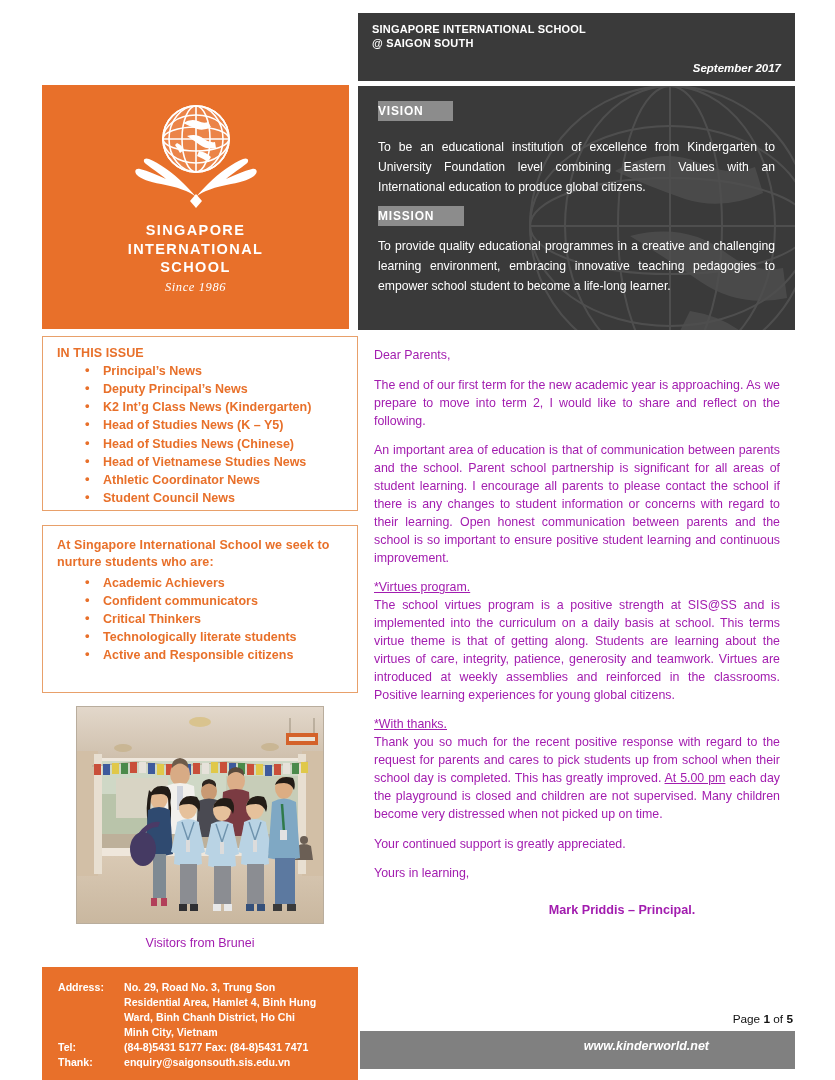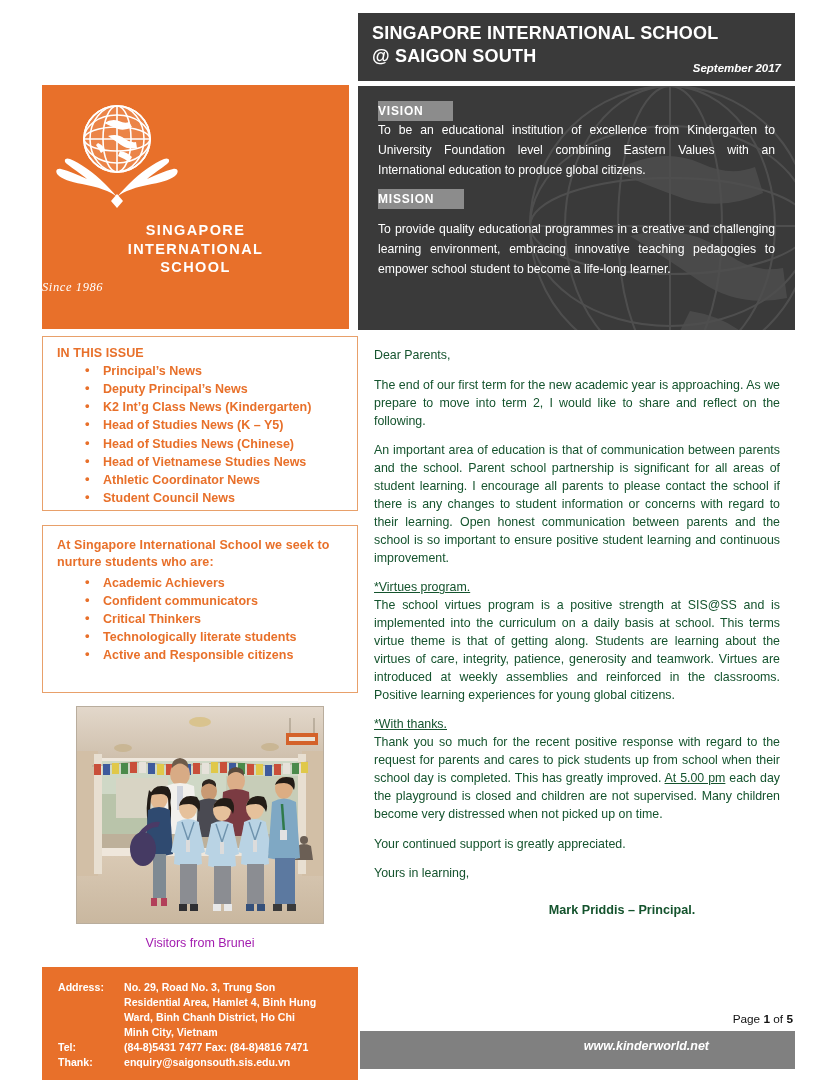--- a/index.html
+++ b/index.html
@@ -11,21 +11,21 @@
   }
   .page { position: relative; width: 835px; height: 1080px; background:#fff; }
 
   
   .logo-block {
     position: absolute; left: 42px; top: 85px; width: 307px; height: 244px;
     background: #E8702A;
   }
   .logo-inner {
     position:absolute; left:0; right:0; top:14px;
-    display:flex; flex-direction:column; 
+    display:flex; flex-direction:column; align-items:center;
   }
   .logo-mark { width: 150px; height: 118px; display:block; }
   .logo-name {
     color:#fff; font-weight:bold; font-size:14.5px; letter-spacing:1.4px;
     text-align:center; line-height:1.28; margin-top:4px;
   }
   .logo-since {
     color:#fff; font-family:"Liberation Serif", serif; font-style:italic;
     font-size:12.5px; letter-spacing:.6px; margin-top:3px;
   }
@@ -65,49 +65,49 @@
   }
   .addr-row { display:flex; }
   .addr-label { width:66px; flex:0 0 66px; }
   .addr-val { flex:1; }
 
   
   .hdr {
     position:absolute; left:358px; top:13px; width:437px; height:68px;
     background:#3A3A3A; color:#fff; padding:9px 14px 0 14px;
   }
-  .hdr-title { font-size:18px; font-weight:bold; line-height:1.28; letter-spacing:.2px; }
+  .hdr-title { font-size:11px; font-weight:bold; line-height:1.28; letter-spacing:.2px; }
   .hdr-date {
     position:absolute; right:14px; bottom:7px;
     font-size:11.5px; font-weight:bold; font-style:italic;
   }
 
   .vm {
     position:absolute; left:358px; top:86px; width:437px; height:244px;
     background:#3A3A3A; color:#fff; overflow:hidden;
   }
   .vm-globe {
     position:absolute; right:-40px; top:-10px; width:330px; height:300px;
     opacity:.10;
   }
   .vm-inner { position:relative; padding:15px 20px 0 20px; }
   .vm-badge {
     display:inline-block; background:#8C8C8C; color:#fff; font-weight:bold;
     font-size:12px; letter-spacing:.8px; padding:3px 30px 3px 0;
   }
   .vm-text {
     font-size:12.2px; line-height:1.62; text-align:justify;
-    margin-top:0; margin-bottom:9px;
+    margin-top:17px; margin-bottom:9px;
   }
   .vm-text.mission { margin-top:11px; }
 
   
   .letter {
     position:absolute; left:374px; top:347px; width:406px;
-    font-size:12.4px; color:#14532d; line-height:1.44;
+    font-size:12.4px; color:#a21caf; line-height:1.44;
   }
   .letter p { margin-bottom:12px; text-align:justify; }
   .letter p.tight { margin-bottom:0; }
   .letter .sec-head { text-decoration:underline; text-align:left; margin-bottom:0; }
   .letter u { text-decoration:underline; }
   .sign {
     text-align:center; font-weight:bold; font-size:12.6px;
     margin-top:18px; padding-left:90px;
   }
 
@@ -340,21 +340,21 @@
       <div class="addr-label">Address:</div>
       <div class="addr-val">
         <span>No. 29, Road No. 3, Trung Son</span><br>
         <span>Residential Area, Hamlet 4, Binh Hung</span><br>
         <span>Ward, Binh Chanh District, Ho Chi</span><br>
         <span>Minh City, Vietnam</span>
       </div>
     </div>
     <div class="addr-row">
       <div class="addr-label">Tel:</div>
-      <div class="addr-val">(84-8)5431 7477   Fax: (84-8)4816 7471</div>
+      <div class="addr-val">(84-8)5431 5177   Fax: (84-8)5431 7471</div>
     </div>
     <div class="addr-row">
       <div class="addr-label">Thank:</div>
       <div class="addr-val">enquiry@saigonsouth.sis.edu.vn</div>
     </div>
   </div>
 
   <div class="hdr">
     <div class="hdr-title">
       <span>SINGAPORE INTERNATIONAL SCHOOL</span><br>

